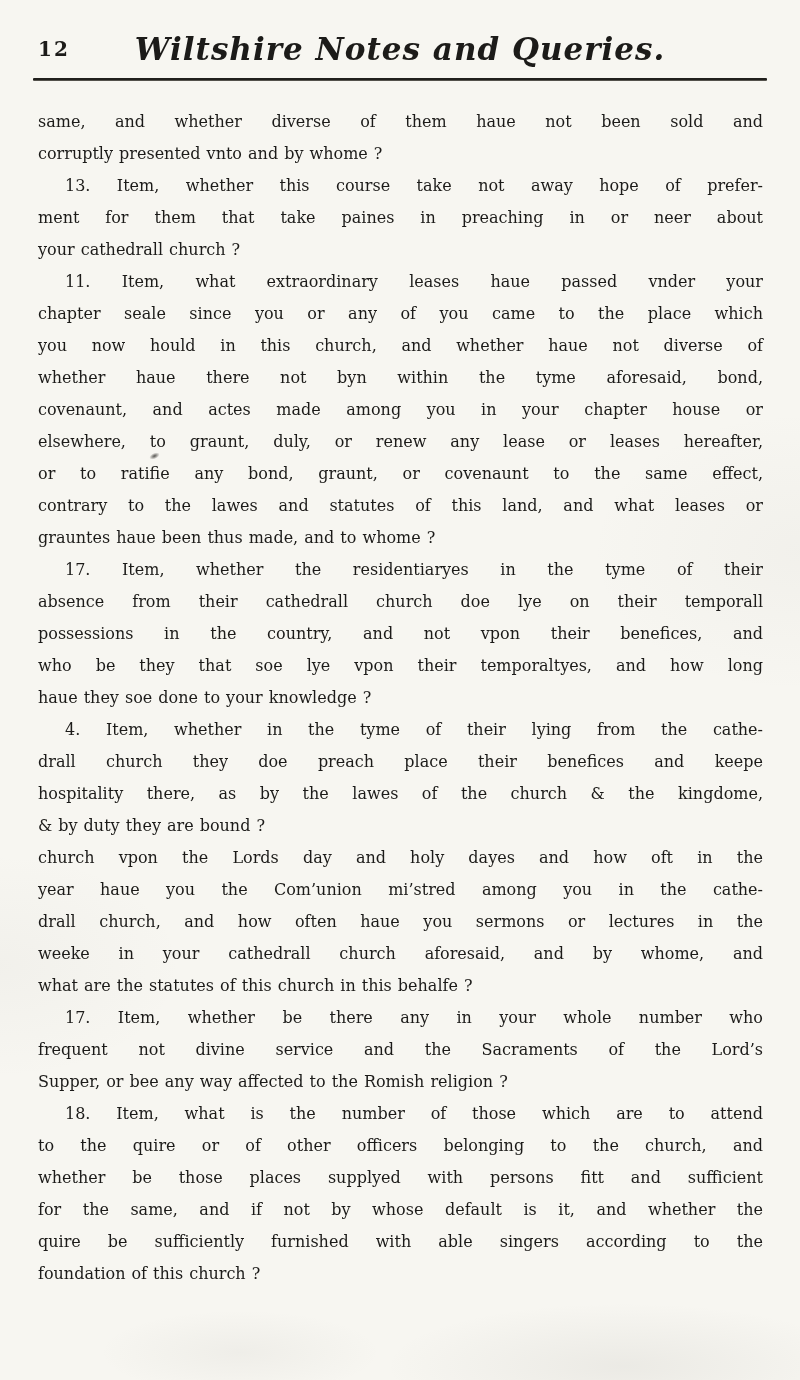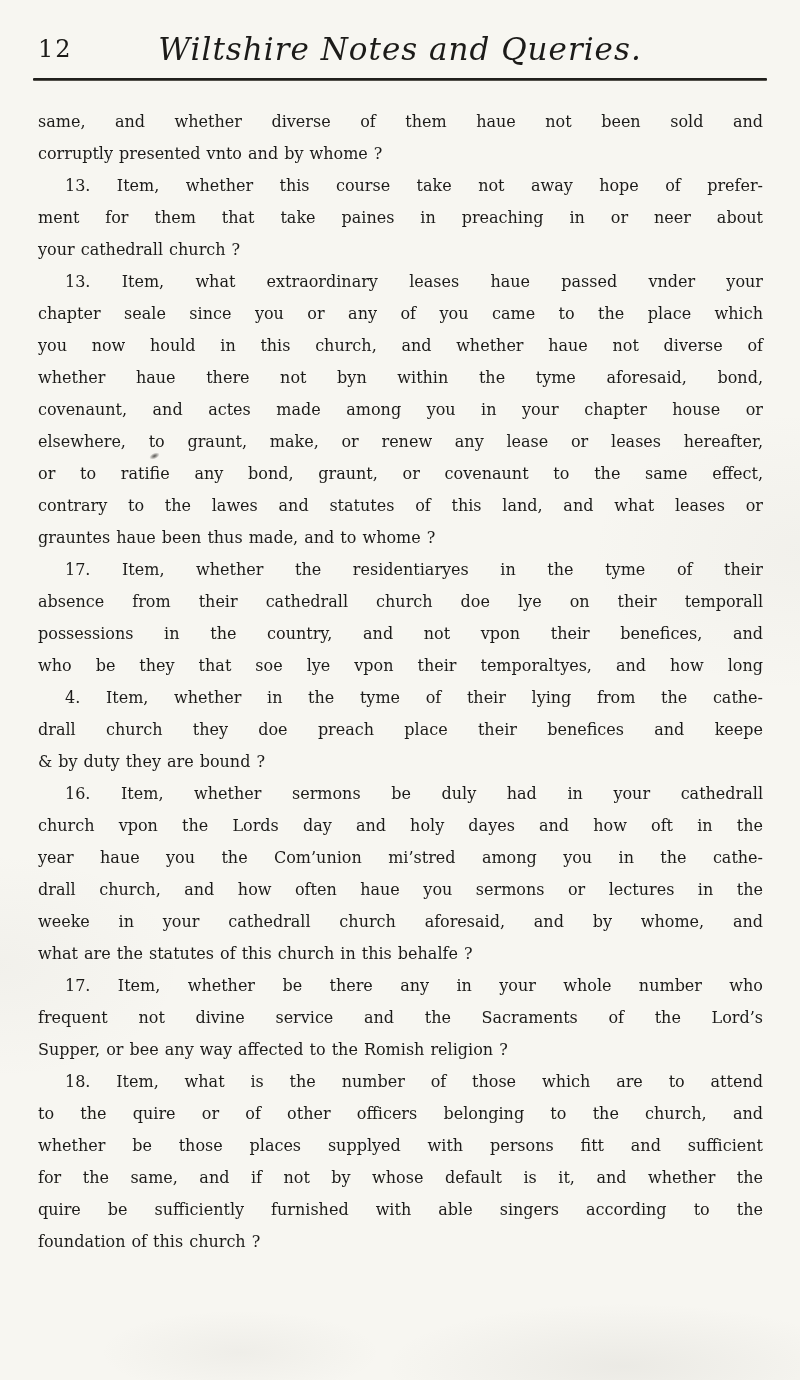--- a/index.html
+++ b/index.html
@@ -15,35 +15,37 @@
       radial-gradient(300px 200px at 100% 40%, rgba(140,138,130,0.05), transparent 70%),
       radial-gradient(260px 160px at 0% 70%, rgba(140,138,130,0.05), transparent 70%);
     font-family: "DejaVu Serif", "Liberation Serif", serif;
     color: #1c1b19;
   }
 
   .page-number {
     position: absolute;
     left: 38px;
     top: 36px;
-    font-size: 24px;
+    font-size: 20px;
     line-height: 26px;
     letter-spacing: 2px;
+    font-weight: bold;
   }
 
   .page-title {
     position: absolute;
     left: 0;
     right: 0;
     top: 31px;
     text-align: center;
     font-style: italic;
     font-size: 31px;
     line-height: 36px;
     letter-spacing: 1px;
+    font-weight: bold;
   }
 
   .header-rule {
     position: absolute;
     left: 33px;
     width: 734px;
     top: 78px;
     height: 3px;
     background: linear-gradient(to bottom, #21201d 0 60%, #54524c 60% 100%);
     border-radius: 1px;
@@ -91,43 +93,44 @@
     <div class="paragraph">
       <div class="line first">same, and whether diverse of them haue not been sold and</div>
       <div class="line last">corruptly presented vnto and by whome ?</div>
     </div>
     <div class="paragraph indented">
       <div class="line first">13. Item, whether this course take not away hope of prefer-</div>
       <div class="line">ment for them that take paines in preaching in or neer about</div>
       <div class="line last">your cathedrall church ?</div>
     </div>
     <div class="paragraph indented">
-      <div class="line first">13. Item, what extraordinary leases haue passed vnder your</div>
+      <div class="line first">11. Item, what extraordinary leases haue passed vnder your</div>
       <div class="line">chapter seale since you or any of you came to the place which</div>
       <div class="line">you now hould in this church, and whether haue not diverse of</div>
       <div class="line">whether haue there not byn within the tyme aforesaid, bond,</div>
       <div class="line">covenaunt, and actes made among you in your chapter house or</div>
-      <div class="line">elsewhere, to graunt, make, or renew any lease or leases hereafter,</div>
+      <div class="line">elsewhere, to graunt, duly, or renew any lease or leases hereafter,</div>
       <div class="line">or to ratifie any bond, graunt, or covenaunt to the same effect,</div>
       <div class="line">contrary to the lawes and statutes of this land, and what leases or</div>
       <div class="line last">grauntes haue been thus made, and to whome ?</div>
     </div>
     <div class="paragraph indented">
       <div class="line first">17. Item, whether the residentiaryes in the tyme of their</div>
       <div class="line">absence from their cathedrall church doe lye on their temporall</div>
       <div class="line">possessions in the country, and not vpon their benefices, and</div>
       <div class="line">who be they that soe lye vpon their temporaltyes, and how long</div>
+      <div class="line last">haue they soe done to your knowledge ?</div>
     </div>
     <div class="paragraph indented">
       <div class="line first">4. Item, whether in the tyme of their lying from the cathe-</div>
       <div class="line">drall church they doe preach place their benefices and keepe</div>
+      <div class="line">hospitality there, as by the lawes of the church &amp; the kingdome,</div>
       <div class="line last">&amp; by duty they are bound ?</div>
     </div>
     <div class="paragraph indented">
-      <div class="line first">16. Item, whether sermons be duly had in your cathedrall</div>
       <div class="line">church vpon the Lords day and holy dayes and how oft in the</div>
       <div class="line">year haue you the Com’union mi’stred among you in the cathe-</div>
       <div class="line">drall church, and how often haue you sermons or lectures in the</div>
       <div class="line">weeke in your cathedrall church aforesaid, and by whome, and</div>
       <div class="line last">what are the statutes of this church in this behalfe ?</div>
     </div>
     <div class="paragraph indented">
       <div class="line first">17. Item, whether be there any in your whole number who</div>
       <div class="line">frequent not divine service and the Sacraments of the Lord’s</div>
       <div class="line last">Supper, or bee any way affected to the Romish religion ?</div>

